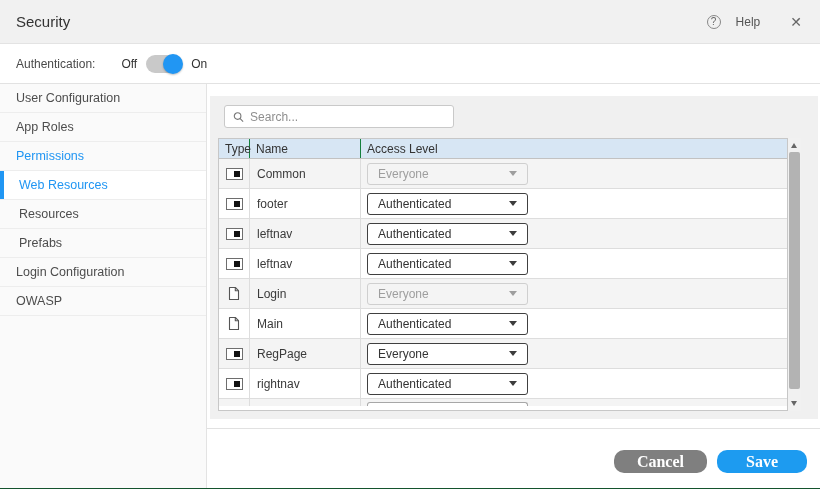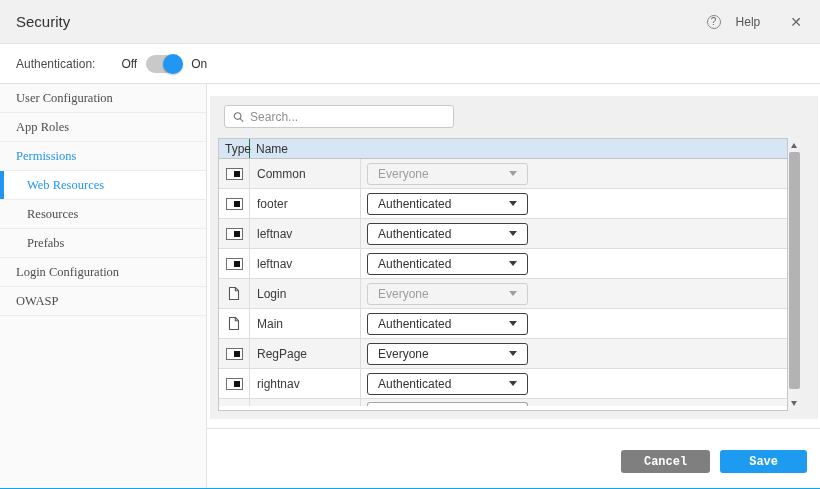--- a/index.html
+++ b/index.html
@@ -1,18 +1,18 @@
 <!DOCTYPE html>
 <html><head>
 <meta charset="utf-8">
 <style>
   * { margin:0; padding:0; box-sizing:border-box; }
   html,body { width:820px; height:489px; overflow:hidden; background:#fff;
     font-family:"Liberation Sans", sans-serif; }
-  .app { width:820px; height:489px; position:relative; background:#0ea5e9; }
+  .app { width:820px; height:489px; position:relative; background:#14532d; }
 
   
   .titlebar { height:44px; background:#f1f1f1; border-bottom:1px solid #e3e3e3;
     display:flex; align-items:center; padding:0 18px 0 16px; }
   .title { font-size:15px; color:#333; }
   .tb-spacer { flex:1; }
   .help-wrap { display:flex; align-items:center; gap:6px; margin-right:30px; cursor:pointer; }
   .help-icon { width:14px; height:14px; border:1px solid #888; border-radius:50%;
     font-size:10px; color:#666; display:flex; align-items:center; justify-content:center; }
   .help-label { font-size:12px; color:#555;padding-left:9px; }
@@ -23,25 +23,25 @@
     display:flex; align-items:center; padding:0 16px; }
   .auth-label { font-size:12px; color:#4a4a4a; margin-right:26px; }
   .auth-off, .auth-on { font-size:12px; color:#333; }
   .toggle { width:36px; height:18px; border-radius:9px; background:#c9c9c9;
     position:relative; margin:0 9px; cursor:pointer; }
   .toggle-knob { position:absolute; right:-1px; top:-1px; width:20px; height:20px;
     border-radius:50%; background:#2196f3; box-shadow:0 1px 2px rgba(0,0,0,.25); }
 
   
   .bodywrap { display:flex; height:404px; }
-  .sidebar { width:207px; background:#fafafa; border-right:1px solid #e3e3e3;font-family:Liberation Serif, serif; }
+  .sidebar { width:207px; background:#fafafa; border-right:1px solid #e3e3e3; }
   .side-item { height:29px; display:flex; align-items:center; padding-left:16px;
     border-bottom:1px solid #ededed; font-size:12.5px; color:#4d4d4d;
     position:relative; cursor:pointer; }
-  .side-item.level1 { padding-left:27px; }
+  .side-item.level1 { padding-left:19px; }
   .side-item.highlight { color:#2196f3; }
   .side-item.selected { color:#2196f3; background:#fff; }
   .side-item.selected::before { content:""; position:absolute; left:0; top:0;
     bottom:0; width:4px; background:#2196f3; }
 
   .content { flex:1; background:#fff; position:relative; }
   .panel { margin:12px 2px 0 3px; height:323px; background:#f0f0f0; padding:9px 0 0 8px; }
 
   .searchbox { width:230px; height:23px; background:#fff; border:1px solid #c9c9c9;
     border-radius:3px; display:flex; align-items:center; gap:6px; padding:0 8px;
@@ -89,22 +89,22 @@
     border-left:3.5px solid transparent; border-right:3.5px solid transparent;
     border-bottom:5px solid #666; }
   .sb-down { position:absolute; bottom:5px; left:3px; width:0; height:0; cursor:pointer;
     border-left:3.5px solid transparent; border-right:3.5px solid transparent;
     border-top:5px solid #666; }
   .sb-thumb { position:absolute; top:14px; left:1px; width:11px; height:237px;
     background:#b3b3b3; border-radius:2px; cursor:pointer; }
 
   .divider { height:1px; background:#e1e1e1; margin-top:9px; }
   .footer-bar { display:flex; justify-content:flex-end; padding:21px 13px 0 0; gap:10px; }
-  .btn { height:23px; border:none; border-radius:3px; color:#fff; font-size:12px;
-    font-weight:bold; cursor:pointer; font-family:Liberation Mono, monospace; }
+  .btn { height:23px; border:none; border-radius:10px; color:#fff; font-size:16px;
+    font-weight:bold; cursor:pointer; font-family:Liberation Serif, serif; }
   .btn-cancel { background:#7f7f7f; padding:0 23px; }
   .btn-save { background:#1d9bf0; padding:0 29px; }
 </style>
 </head>
 <body>
 
 <div class="app">
 
   <div class="titlebar">
     <div class="title">Security</div>
@@ -163,20 +163,21 @@
             <line x1="7.8" y1="7.8" x2="11" y2="11" stroke="#777" stroke-width="1.2"></line>
           </svg>
           <input class="search-input" placeholder="Search..." style="">
         </div>
 
         <div class="tablewrap">
           <div class="table">
             <div class="thead">
                 <div class="th c0">Type</div>
                 <div class="th c1">Name</div>
+                <div class="th c2">Access Level</div>
               </div>
             <div class="rows">
                 <div class="row t-partial disabled">
     <div class="cell c0 type-cell">
       <span class="icon-partial"></span>
 
     </div>
     <div class="cell c1 name-cell">Common</div>
     <div class="cell c2">
       <div class="dropdown">

